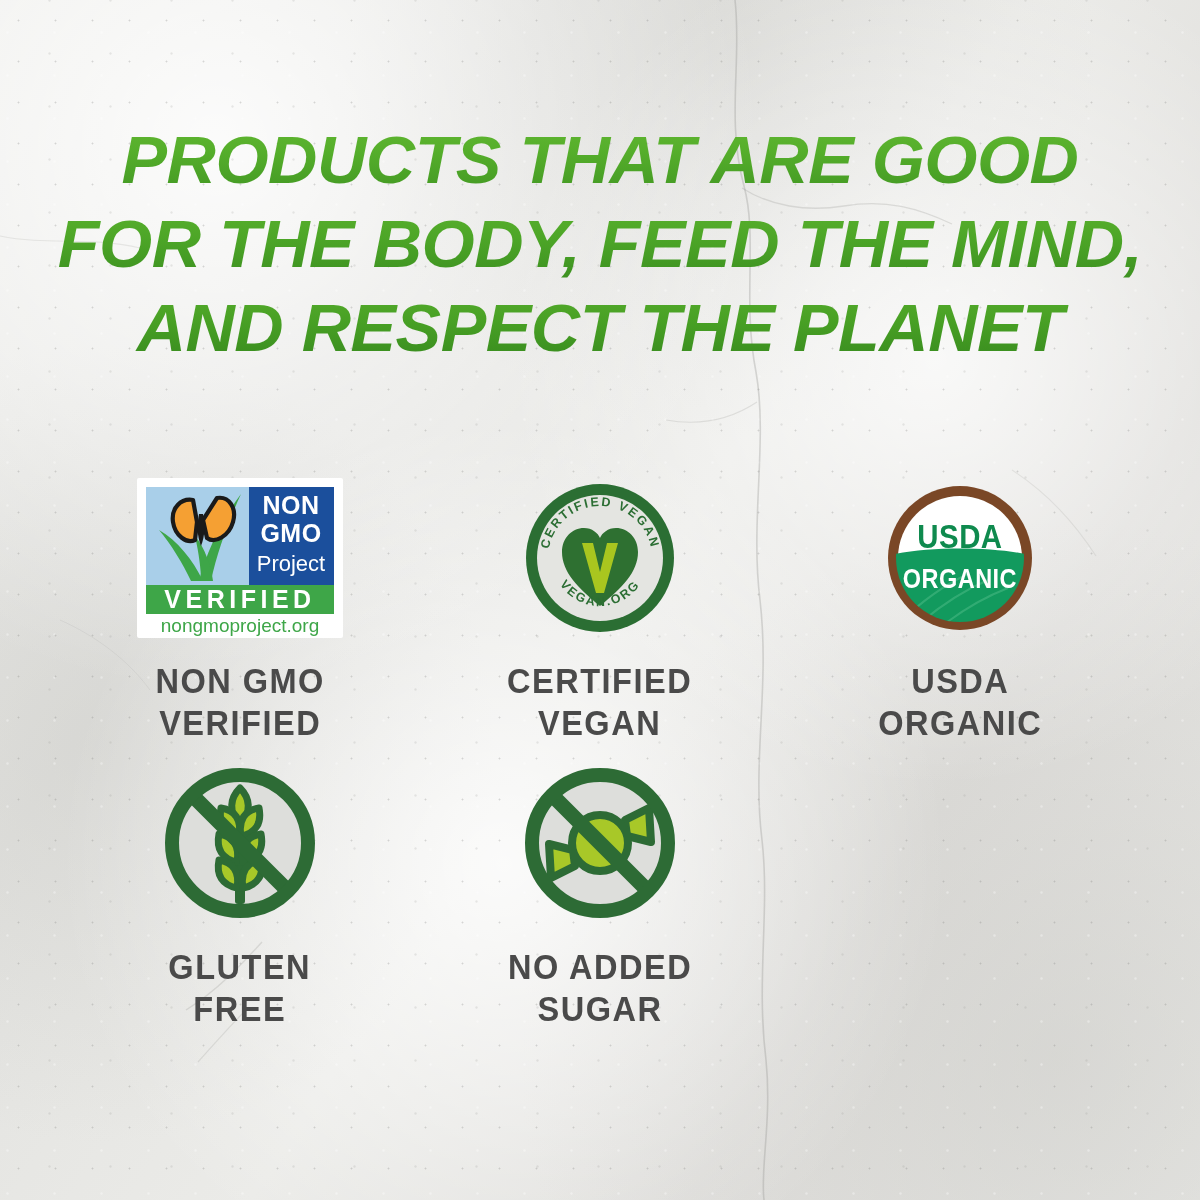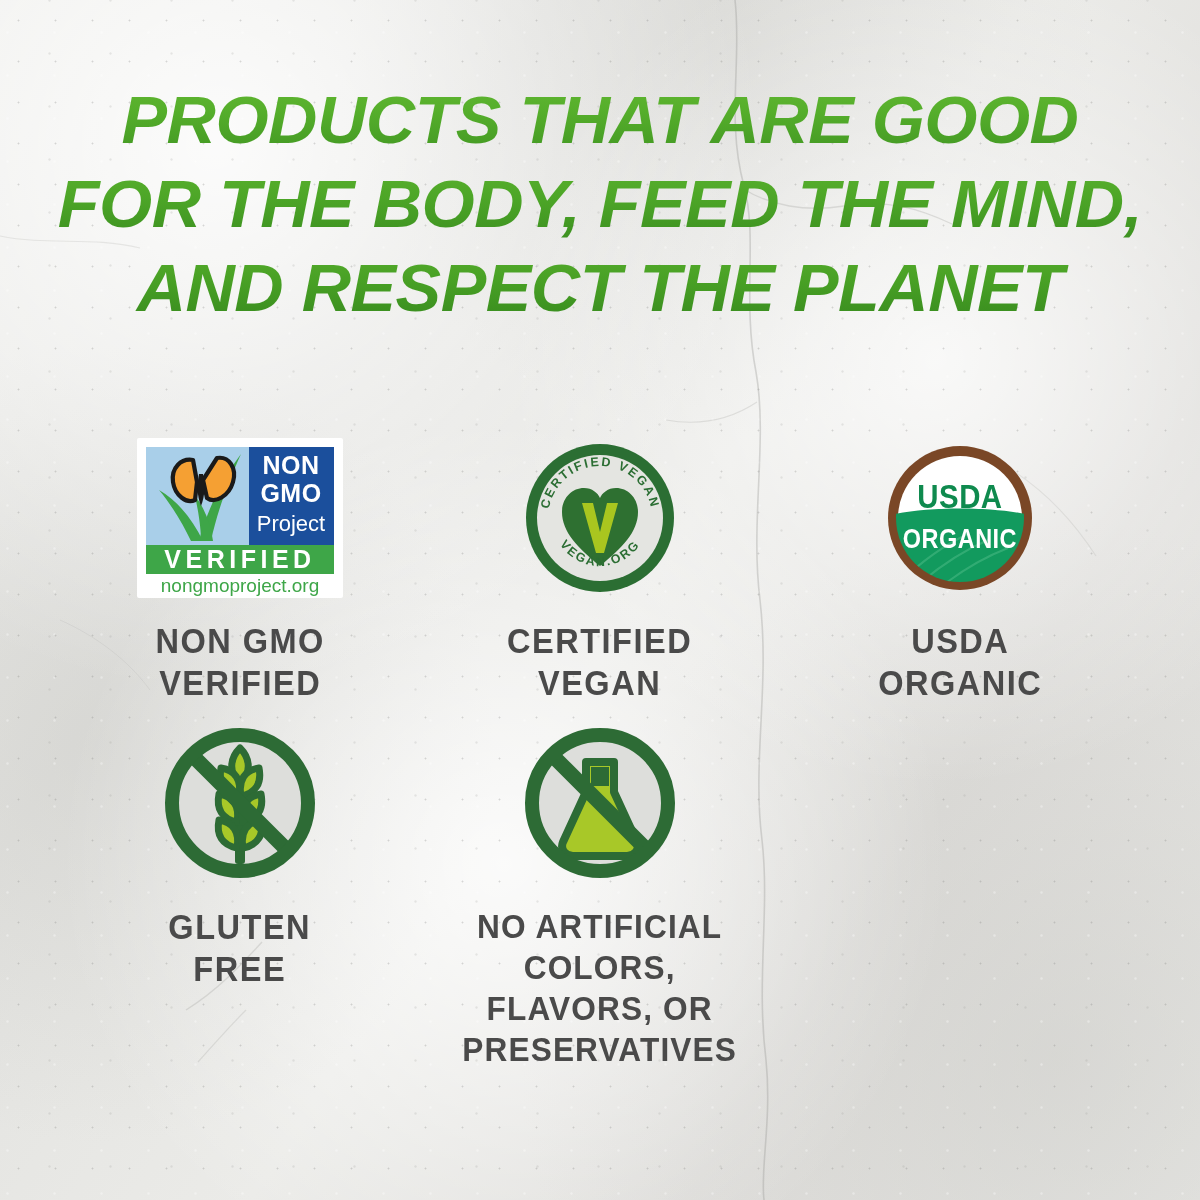--- a/index.html
+++ b/index.html
@@ -30,21 +30,21 @@
     background-image:
       radial-gradient(circle, rgba(120,120,118,.55) .6px, rgba(0,0,0,0) 1.3px),
       radial-gradient(circle, rgba(150,150,147,.40) .7px, rgba(0,0,0,0) 1.6px),
       radial-gradient(circle, rgba(255,255,255,.65) .8px, rgba(0,0,0,0) 1.7px);
     background-size: 37px 41px, 61px 53px, 47px 43px;
     background-position: 0 0, 19px 27px, 31px 11px;
   }
   #bg-cracks { position:absolute; inset:0; z-index:2; }
 
   
-  .page { position:absolute; inset:0; z-index:5; }
+  .page { position:absolute; inset:0; z-index:5;margin-top:40px; }
 
   
   .headline {
     position:absolute; top:78px; left:0; right:0;
     text-align:center;
     font-weight:bold;
     font-style:italic;
     font-size:67px;
     line-height:84px;
     letter-spacing:-0.5px;
@@ -224,34 +224,37 @@
 
           <line x1="37" y1="37" x2="133" y2="133" stroke="#2d6b35" stroke-width="15" stroke-linecap="butt"></line>
 
           <circle cx="85" cy="85" r="68" fill="none" stroke="#2d6b35" stroke-width="14"></circle>
         </svg>
       </div>
       <div class="cell-caption">GLUTEN
 FREE</div>
     </div>
 
-
     <div class="cell">
       <div class="mark mark-bot">
         <svg width="170" height="170" viewBox="0 0 170 170">
           <circle cx="85" cy="85" r="68" fill="#dddedb"></circle>
-
-          <path d="M71 44 L99 44 L99 74 L122 124 C125 131 120 138 112 138 L58 138 C50 138 45 131 48 124 L71 74 Z" fill="#a8c828" stroke="#2d6b35" stroke-width="8" stroke-linejoin="round"></path>
-          <rect x="76" y="49" width="18" height="19" fill="#2d6b35"></rect>
+          <g stroke="#2d6b35" stroke-width="8" stroke-linejoin="round" fill="#a8c828">
+
+            <path d="M110 62 L134 50 L136 84 L112 78 Z"></path>
+
+            <path d="M60 108 L36 120 L34 86 L58 92 Z"></path>
+
+            <circle cx="85" cy="85" r="28"></circle>
+          </g>
 
           <line x1="37" y1="37" x2="133" y2="133" stroke="#2d6b35" stroke-width="15"></line>
 
           <circle cx="85" cy="85" r="68" fill="none" stroke="#2d6b35" stroke-width="14"></circle>
         </svg>
       </div>
-      <div class="cell-caption long">NO ARTIFICIAL
-COLORS,
-FLAVORS, OR
-PRESERVATIVES</div>
-    </div>
+      <div class="cell-caption">NO ADDED
+SUGAR</div>
+    </div>
+
   </div>
 
 </div>
 
 </body></html>

